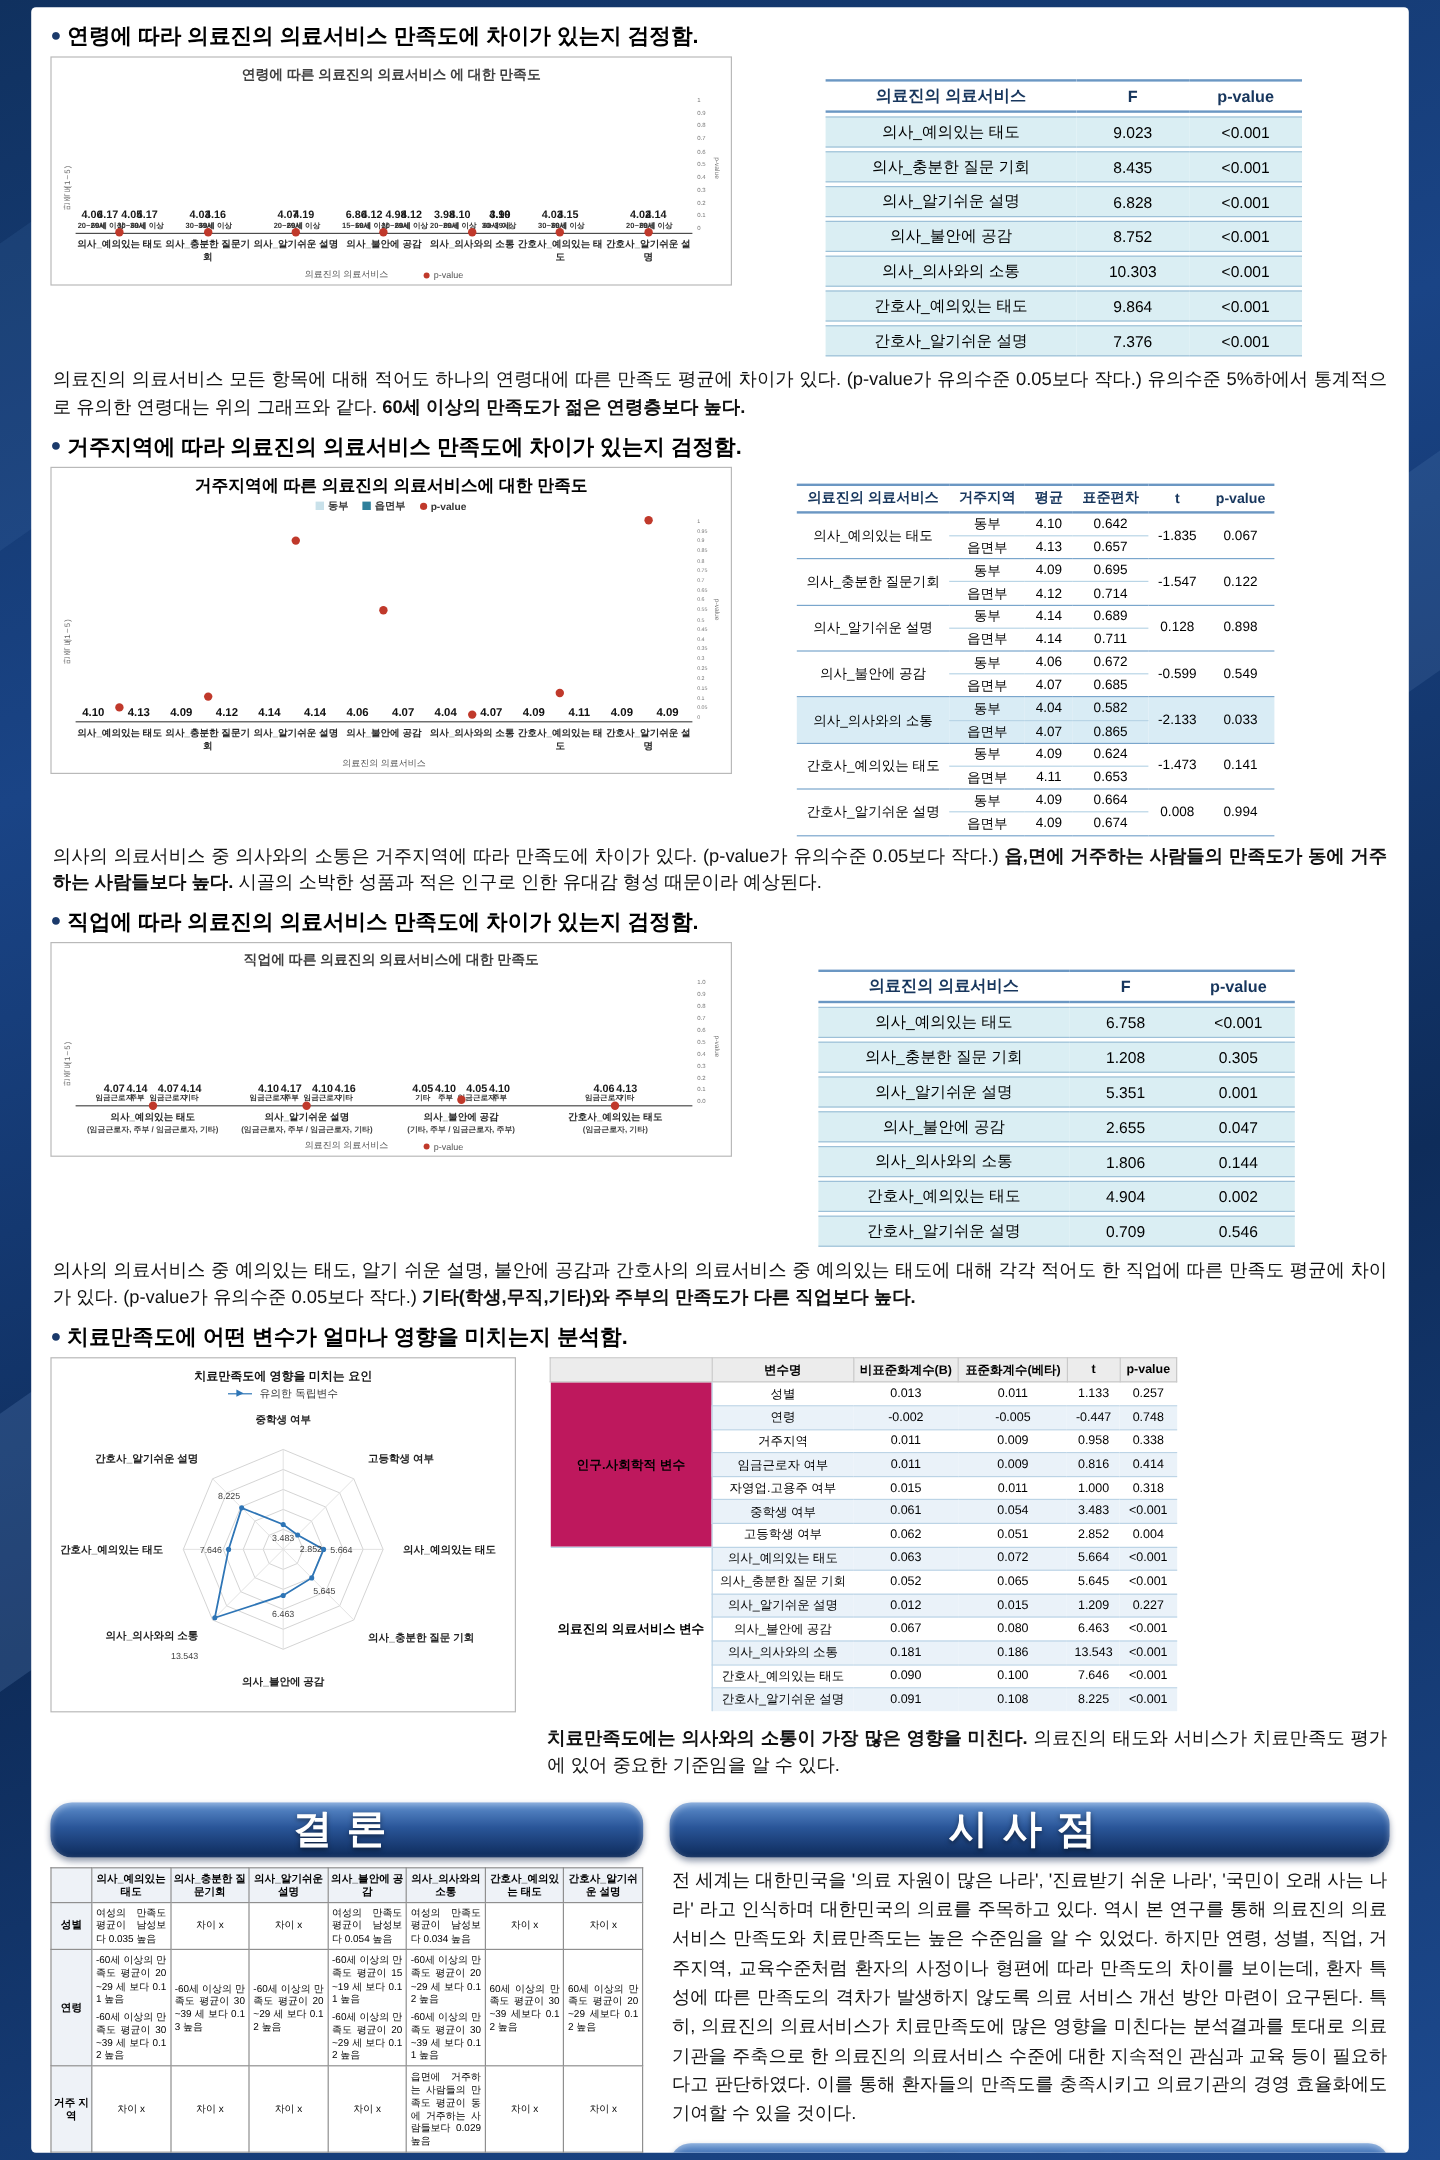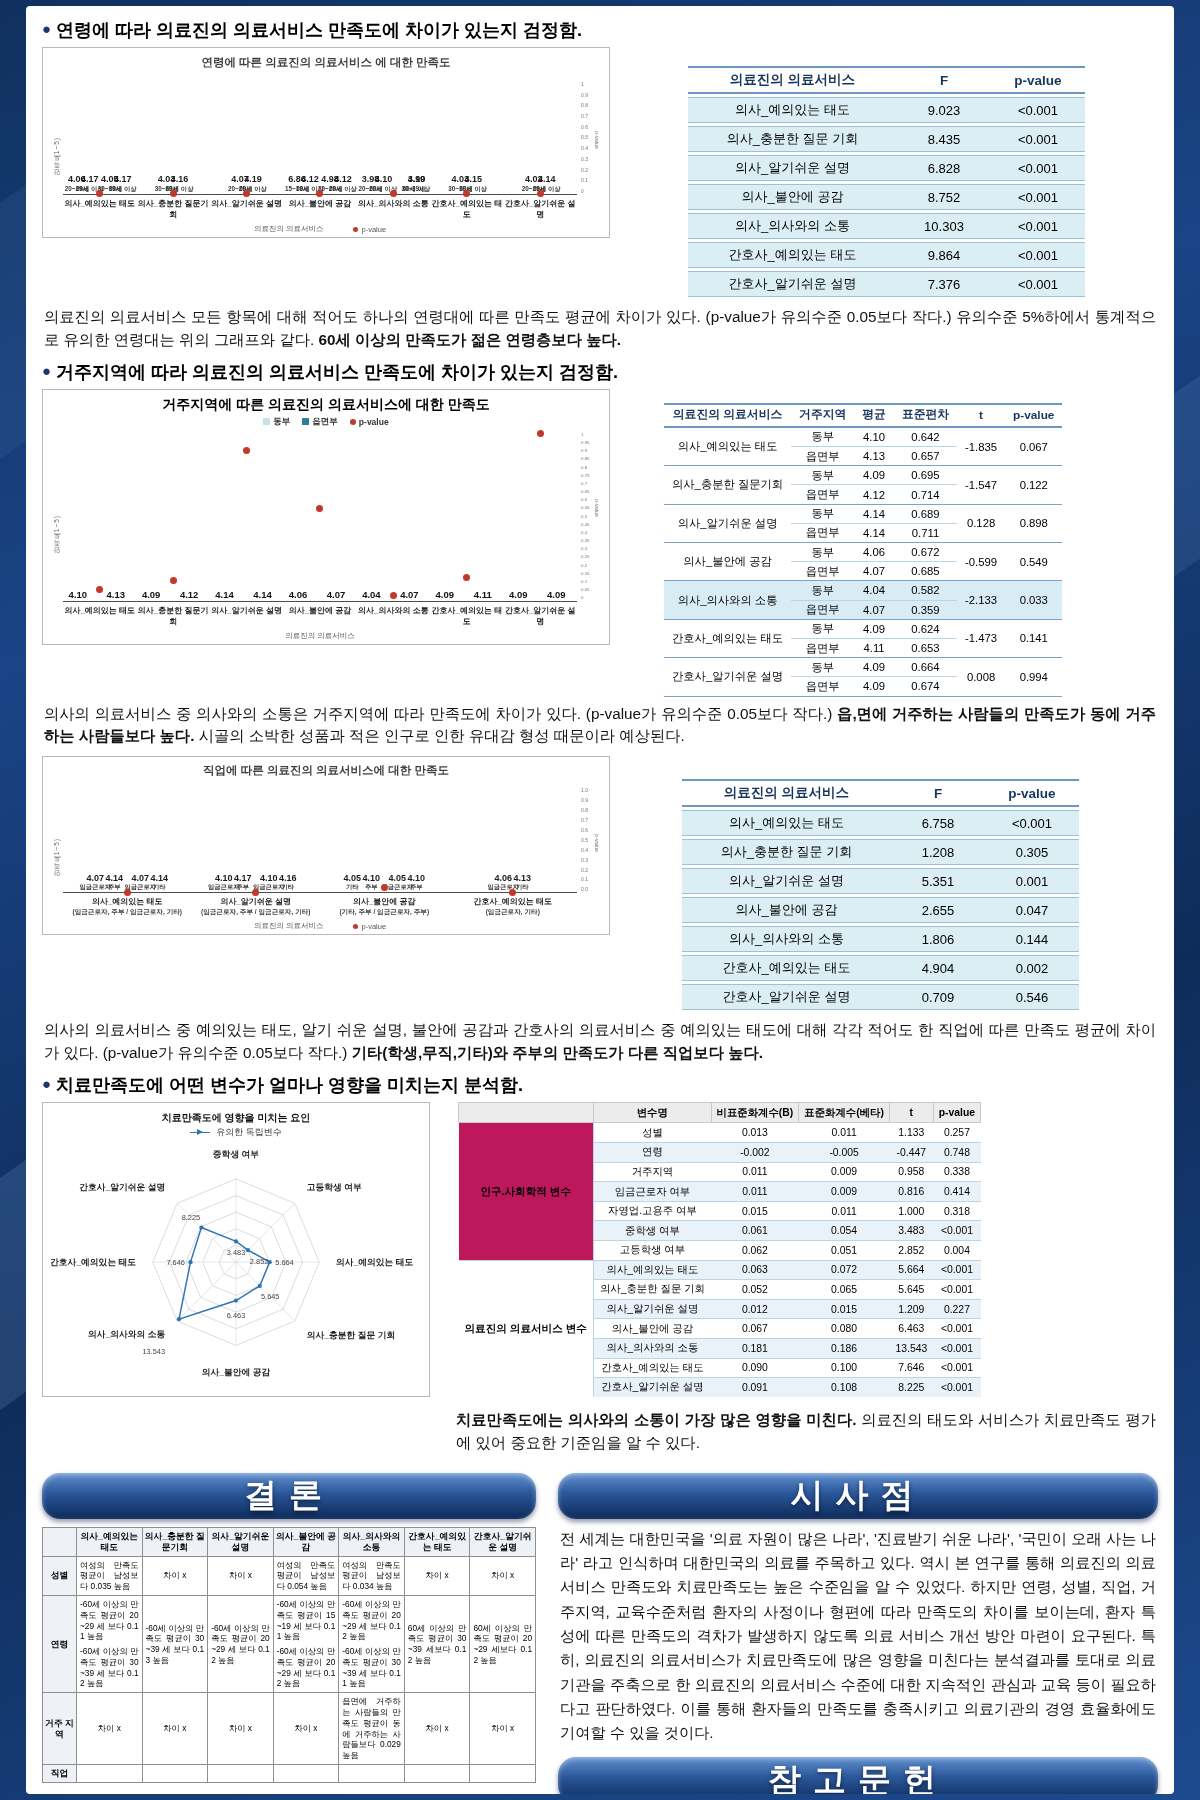--- a/index.html
+++ b/index.html
@@ -640,21 +640,21 @@
                 <td class="item" rowspan="2">의사_의사와의 소통</td>
                 <td>동부</td>
                 <td>4.04</td>
                 <td>0.582</td>
                 <td rowspan="2">-2.133</td>
                 <td rowspan="2">0.033</td>
               </tr>
               <tr class="subrow hl">
                 <td>읍면부</td>
                 <td>4.07</td>
-                <td>0.359</td>
+                <td>0.865</td>
               </tr>
               <tr class="blocktop">
                 <td class="item" rowspan="2">간호사_예의있는 태도</td>
                 <td>동부</td>
                 <td>4.09</td>
                 <td>0.624</td>
                 <td rowspan="2">-1.473</td>
                 <td rowspan="2">0.141</td>
               </tr>
               <tr class="subrow">
@@ -674,20 +674,23 @@
                 <td>읍면부</td>
                 <td>4.09</td>
                 <td>0.674</td>
               </tr>
             </tbody>
           </table>
         </div>
     </div>
     <p class="para"><span>의사의 의료서비스 중 의사와의 소통은 거주지역에 따라 만족도에 차이가 있다. (p-value가 유의수준 0.05보다 작다.) </span><span style="font-weight: bold;">읍,면에 거주하는 사람들의 만족도가 동에 거주하는 사람들보다 높다.</span><span> 시골의 소박한 성품과 적은 인구로 인한 유대감 형성 때문이라 예상된다.</span></p>
 
+    <div class="sec-head">
+      <span class="bullet">●</span><span>직업에 따라 의료진의 의료서비스 만족도에 차이가 있는지 검정함.</span>
+    </div>
     <div class="row">
       <div class="cbox" id="chart-job" style="width:568px">
         <div class="c-title">직업에 따른 의료진의 의료서비스에 대한 만족도</div>
         <div class="c-body">
           <div class="c-ylab">
               <span>만족도(1~5)</span>
             </div>
           <div class="c-main">
             <div class="c-plot" style="height: 104px;">
                 <div class="gwrap">

